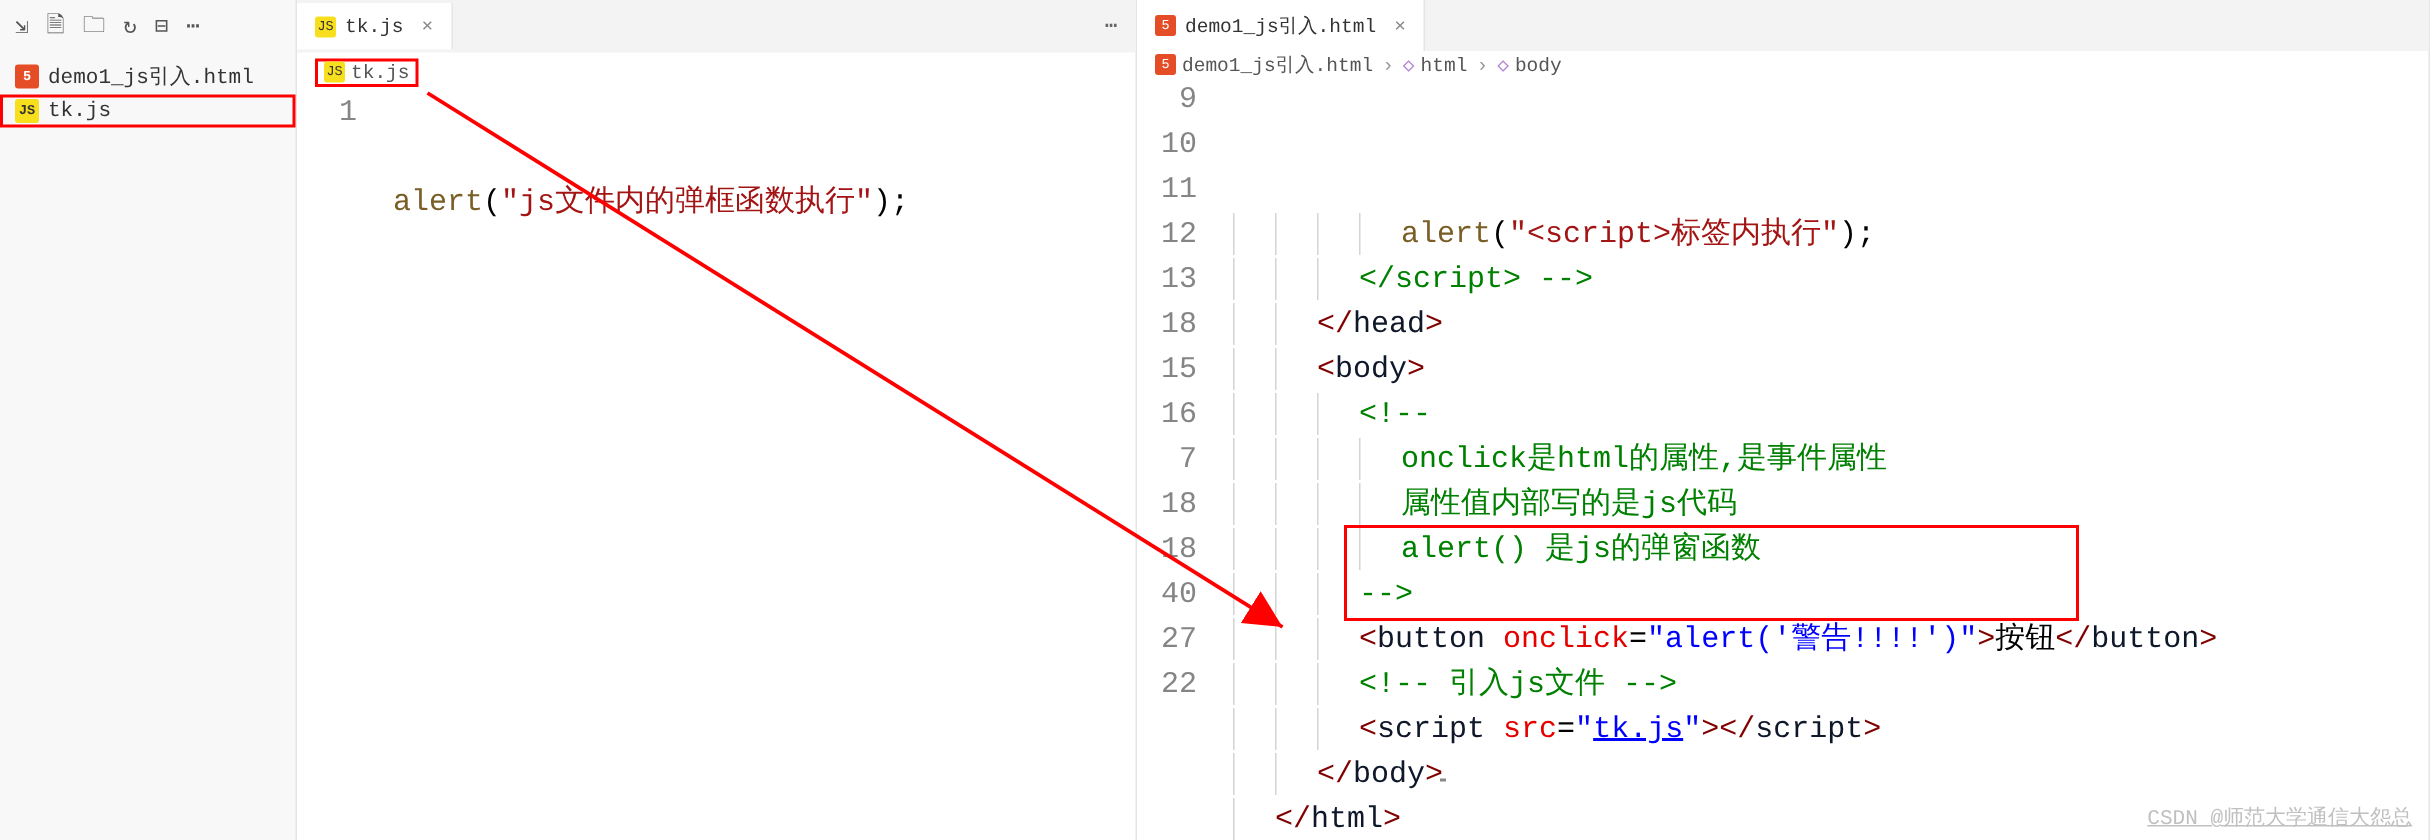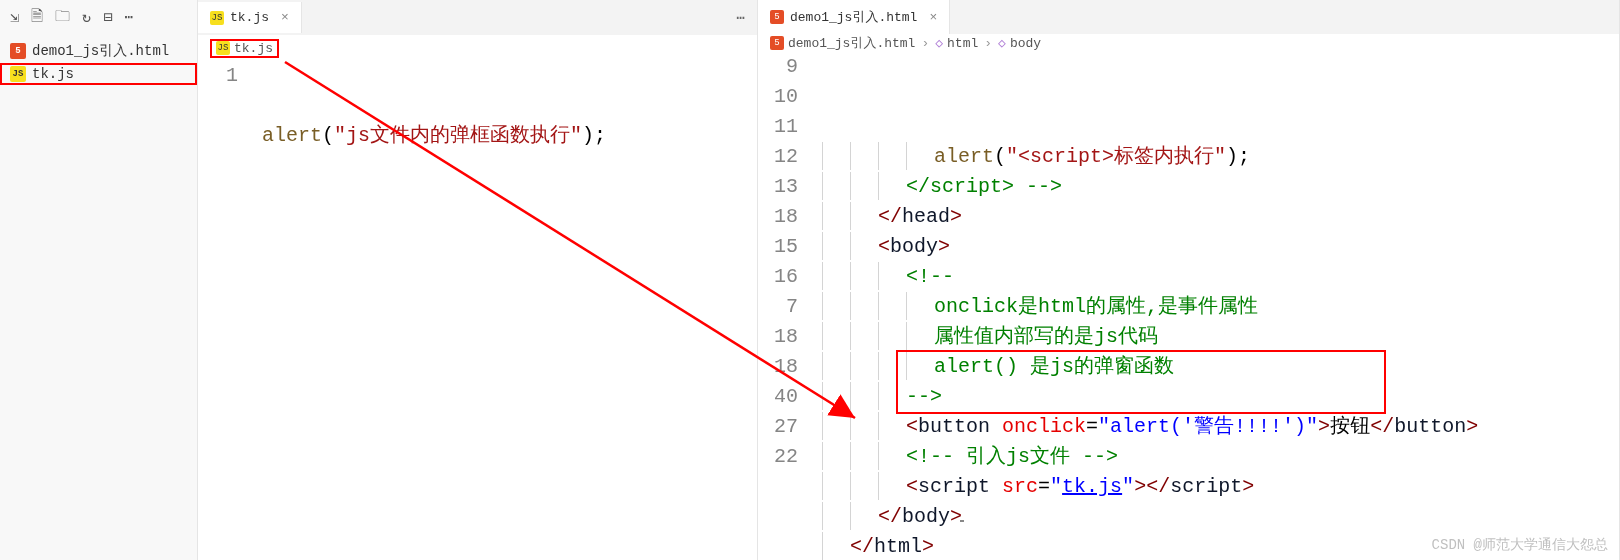--- a/index.html
+++ b/index.html
@@ -135,20 +135,21 @@
   width: 1620px; height: 560px;
   pointer-events: none;
   z-index: 100;
 }
 
 .watermark {
   position: absolute;
   bottom: 6px; right: 12px;
   color: #c0c0c0;
   font-size: 14px;
+  text-decoration: underline;
 }
 .mini-icon {
   display:inline-flex;width:14px;height:14px;align-items:center;justify-content:center;
   font-size:9px;border-radius:2px;
 }
 .mini-icon.html{background:#e44d26;color:#fff;}
 .mini-icon.js{background:#f7df1e;color:#333;}
 .sym-icon{color:#b180d7;}
 </style>
 </head>

